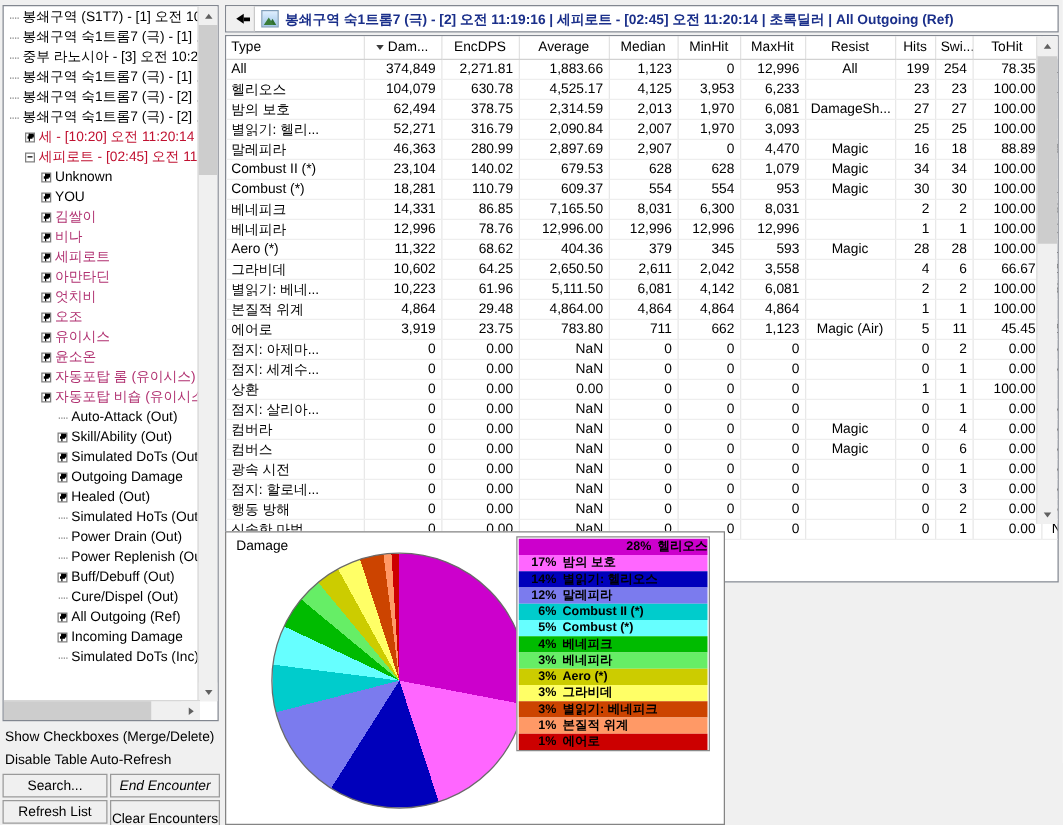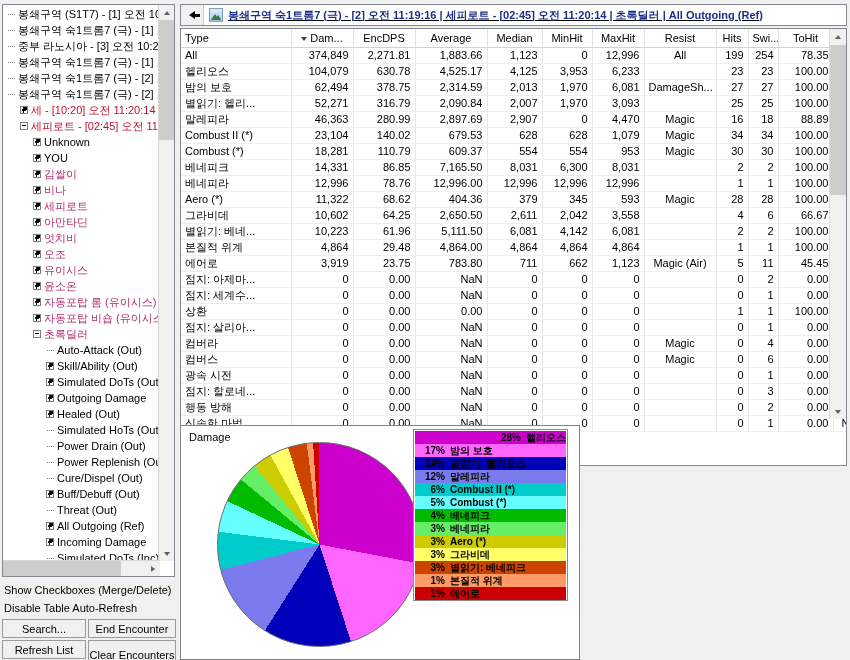--- a/index.html
+++ b/index.html
@@ -94,21 +94,21 @@
   }
 
   
   .right{
     position:absolute;left:178px;top:0;width:672px;height:660px;
     background:#f0f0f0;
   }
   .hdrbar{
     position:absolute;left:2px;top:4px;width:667px;height:22px;
     background:#ffffff;border:1px solid #828790;box-sizing:border-box;
-    display:flex;align-items:center;text-decoration:underline;
+    display:flex;align-items:center;
   }
   .back-btn{
     width:22px;height:20px;display:flex;align-items:center;justify-content:center;
     background:#f0f0f0;border-right:1px solid #c9c9c9;flex:0 0 auto;
   }
   .arrow-left{
     width:0;height:0;border-top:4px solid transparent;border-bottom:4px solid transparent;
     border-right:6px solid #000;position:relative;
   }
   .arrow-left:after{content:"";position:absolute;left:6px;top:-1.5px;width:5px;height:3px;background:#000;}
@@ -308,25 +308,20 @@
             <span class="lbl c-mag">자동포탑 롬 (유이시스)</span>
           </div>
           <div class="tnode">
             <span class="ind" style="width: 28px;"></span>
             <span class="toggle plus">
               <span class="v"></span>
             </span>
             <span class="lbl c-mag">자동포탑 비숍 (유이시스)</span>
           </div>
           <div class="tnode">
-            <span class="ind" style="width: 28px;"></span>
-            <span class="toggle minus"></span>
-            <span class="lbl c-mag">초록딜러</span>
-          </div>
-          <div class="tnode">
             <span class="ind" style="width: 41px;"></span>
             <span class="dash"></span>
             <span class="lbl c-blk">Auto-Attack (Out)</span>
           </div>
           <div class="tnode">
             <span class="ind" style="width: 41px;"></span>
             <span class="toggle plus">
               <span class="v"></span>
             </span>
             <span class="lbl c-blk">Skill/Ability (Out)</span>
@@ -362,34 +357,29 @@
             <span class="dash"></span>
             <span class="lbl c-blk">Power Drain (Out)</span>
           </div>
           <div class="tnode">
             <span class="ind" style="width: 41px;"></span>
             <span class="dash"></span>
             <span class="lbl c-blk">Power Replenish (Out)</span>
           </div>
           <div class="tnode">
             <span class="ind" style="width: 41px;"></span>
+            <span class="toggle plus">
+              <span class="v"></span>
+            </span>
+            <span class="lbl c-blk">Buff/Debuff (Out)</span>
+          </div>
+          <div class="tnode">
+            <span class="ind" style="width: 41px;"></span>
             <span class="dash"></span>
             <span class="lbl c-blk">Cure/Dispel (Out)</span>
-          </div>
-          <div class="tnode">
-            <span class="ind" style="width: 41px;"></span>
-            <span class="toggle plus">
-              <span class="v"></span>
-            </span>
-            <span class="lbl c-blk">Buff/Debuff (Out)</span>
-          </div>
-          <div class="tnode">
-            <span class="ind" style="width: 41px;"></span>
-            <span class="dash"></span>
-            <span class="lbl c-blk">Threat (Out)</span>
           </div>
           <div class="tnode">
             <span class="ind" style="width: 41px;"></span>
             <span class="toggle plus">
               <span class="v"></span>
             </span>
             <span class="lbl c-blk">All Outgoing (Ref)</span>
           </div>
           <div class="tnode">
             <span class="ind" style="width: 41px;"></span>
@@ -421,21 +411,21 @@
             <span class="sb-arrow sb-right"></span>
           </div>
       </div>
     </div>
 
     <div class="opt" style="top:584px;">Show Checkboxes (Merge/Delete)</div>
     <div class="opt" style="top:602px;">Disable Table Auto-Refresh</div>
 
     <div class="btnrow" style="left:2px;top:619px;">
       <div class="btn" style="width:84px;height:19px;">Search...</div>
-      <div class="btn" style="width:88px;height:19px;margin-left:2px;">End Encounter</div>
+      <div class="btn" style="width:88px;height:19px;margin-left:2px;font-style:italic;">End Encounter</div>
     </div>
     <div class="btnrow" style="left:2px;top:640px;justify-content:center;">
       <div class="btn" style="width:84px;height:19px;">Refresh List</div>
       <div class="btn" style="width:88px;height:30px;margin-left:2px;">Clear Encounters</div>
     </div>
   </div>
 
   <div class="right">
 
     <div class="hdrbar">

